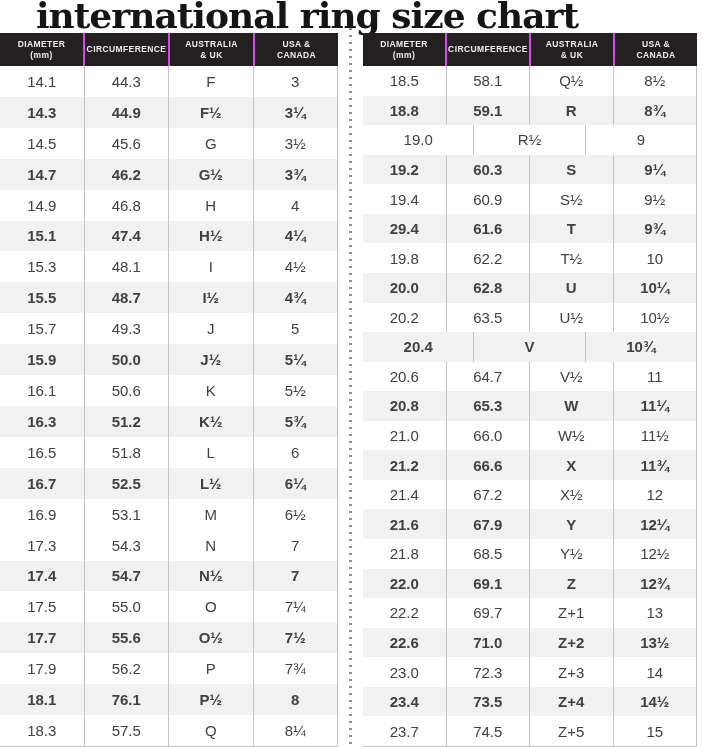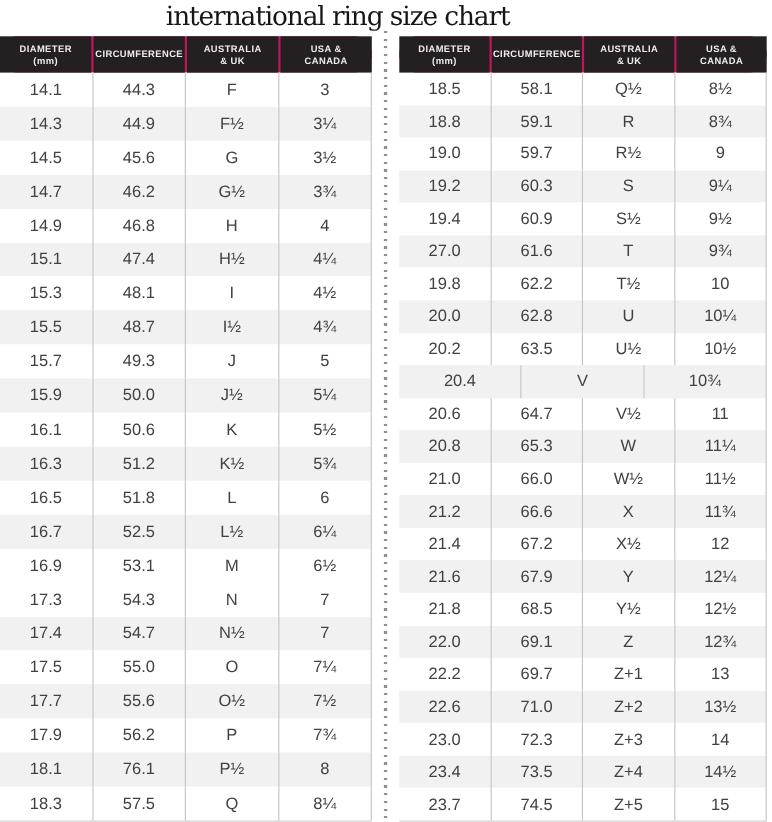--- a/index.html
+++ b/index.html
@@ -13,41 +13,41 @@
   }
   *{box-sizing:border-box;margin:0;padding:0;}
   html,body{width:702px;height:747px;background:#ffffff;overflow:hidden;
     font-family:"Liberation Sans","DejaVu Sans",sans-serif;}
   .page{position:relative;width:702px;height:747px;background:#fff;}
 
   .title-bar{position:absolute;top:0;left:0;width:702px;height:33px;
     text-align:center;overflow:visible;}
   .title-bar h1{position:relative;left:-44px;display:inline-block;
     font-family:"DejaVu Serif","Liberation Serif",serif;
-    font-weight:normal;font-size:24px;line-height:31px;letter-spacing:-1px;
+    font-weight:bold;font-size:36px;line-height:31px;letter-spacing:-1px;
     color:var(--title);white-space:nowrap;}
 
   .tables{position:absolute;top:33px;left:0;width:702px;height:714px;display:flex;}
   .ring-table{display:flex;flex-direction:column;height:100%;}
   .ring-table.left{width:338px;}
   .ring-table.right{width:334px;}
   .gap{width:25px;position:relative;}
   .dotted-line{position:absolute;left:11px;top:-5px;bottom:0;width:3px;
     background:repeating-linear-gradient(to bottom,var(--dot) 0 2px,transparent 2px 7px);}
   .tail{width:5px;}
 
-  .thead{display:flex;height:33px;flex:0 0 33px;gap:2px;background:#be185d;border-radius:16px;}
+  .thead{display:flex;height:33px;flex:0 0 33px;gap:2px;background:#d946ef;}
   .th{flex:1;background:var(--header-bg);color:var(--header-text);
     display:flex;align-items:center;justify-content:center;text-align:center;
     font-size:8.5px;font-weight:bold;letter-spacing:0.4px;line-height:10.5px;
     white-space:pre-line;}
 
   .tbody{flex:1;display:flex;flex-direction:column;border-bottom:1px solid var(--col-divider);text-align:center;}
   .tr{flex:1;display:flex;}
-  .tr.alt{background:var(--alt-row);}
+  .tr.alt{background:var(--alt-row);font-weight:bold;}
   .td{flex:1;display:flex;align-items:center;justify-content:center;
     font-size:15px;color:var(--cell-text);border-right:1px solid var(--col-divider);}
   .td:first-child{border-left:none;}
   .ring-table.right .td:last-child{border-right:1px solid var(--col-divider);}
 </style>
 </head>
 <body>
 
 <div class="page">
 
@@ -225,38 +225,37 @@
             <div class="td">8½</div>
           </div>
           <div class="tr alt">
             <div class="td">18.8</div>
             <div class="td">59.1</div>
             <div class="td">R</div>
             <div class="td">8¾</div>
           </div>
           <div class="tr">
             <div class="td">19.0</div>
-            <div class="td">59.7</div>
             <div class="td">R½</div>
             <div class="td">9</div>
           </div>
           <div class="tr alt">
             <div class="td">19.2</div>
             <div class="td">60.3</div>
             <div class="td">S</div>
             <div class="td">9¼</div>
           </div>
           <div class="tr">
             <div class="td">19.4</div>
             <div class="td">60.9</div>
             <div class="td">S½</div>
             <div class="td">9½</div>
           </div>
           <div class="tr alt">
-            <div class="td">27.0</div>
+            <div class="td">29.4</div>
             <div class="td">61.6</div>
             <div class="td">T</div>
             <div class="td">9¾</div>
           </div>
           <div class="tr">
             <div class="td">19.8</div>
             <div class="td">62.2</div>
             <div class="td">T½</div>
             <div class="td">10</div>
           </div>

